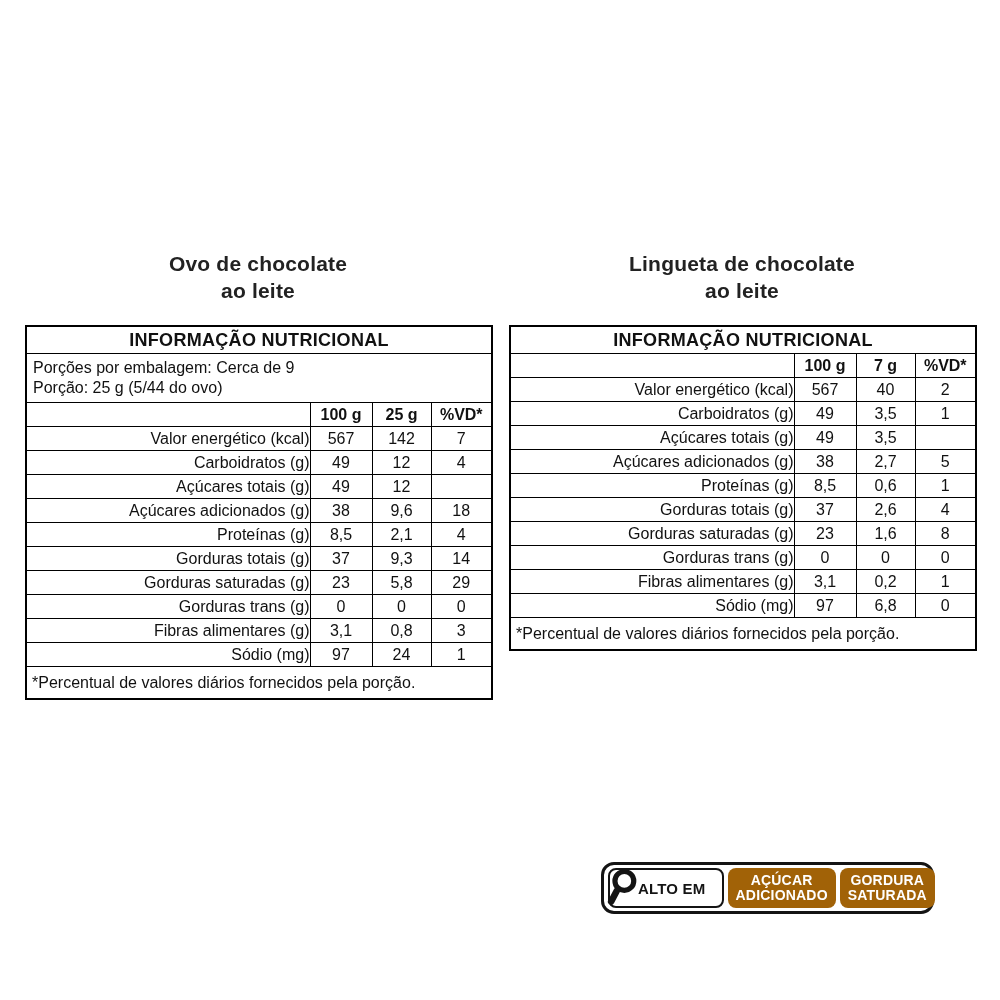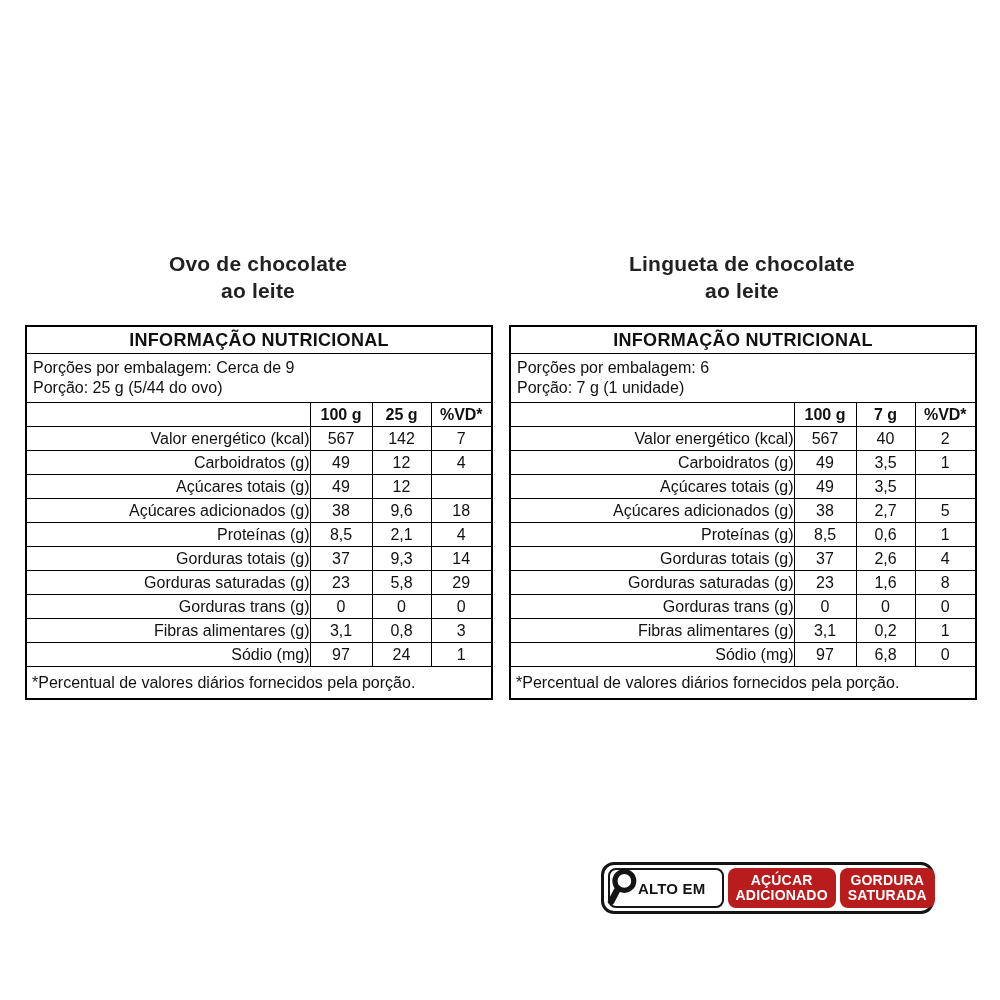--- a/index.html
+++ b/index.html
@@ -57,21 +57,21 @@
     padding: 3px 4px; gap: 4px;
   }
   .pill { box-sizing: border-box; border-radius: 8px; display: flex; align-items: center; }
   .pill-white {
     position: relative; background: #fff; border: 2.5px solid #141414;
     padding: 0 16px 0 28px;
   }
   .pill-white .lupa { position: absolute; left: -4px; top: -3px; }
   .alto-text { font-weight: 700; font-size: 15px; color: #141414; letter-spacing: 0.2px; white-space: nowrap; }
   .pill-black {
-    background: #b91c1c; color: #fff;
+    background: #a16207; color: #fff;
     flex-direction: column; justify-content: center;
     font-weight: 700; font-size: 14px; line-height: 15px;
     padding: 0 8px; text-align: center; letter-spacing: 0.2px;
   }
   .pill-black span { white-space: nowrap; }
 </style>
 </head>
 <body>
 
 <div class="canvas">
@@ -180,26 +180,20 @@
     <table class="ntable">
       <colgroup>
         <col class="c-label">
             <col class="c-n1">
             <col class="c-n2">
             <col class="c-n3">
       </colgroup>
       <tbody>
         <tr class="r-title">
           <td colspan="4" class="t-title">INFORMAÇÃO NUTRICIONAL</td>
-        </tr>
-        <tr class="r-serv">
-          <td colspan="4">
-            <div>Porções por embalagem: 6</div>
-            <div>Porção: 7 g (1 unidade)</div>
-          </td>
         </tr>
         <tr class="r-head">
           <td class="t-label"></td>
           <td class="t-col">100 g</td>
           <td class="t-col">7 g</td>
           <td class="t-col">%VD*</td>
         </tr>
         <tr class="r-data">
               <td class="t-label indent-0">Valor energético (kcal)</td>
               <td class="t-val">567</td>

